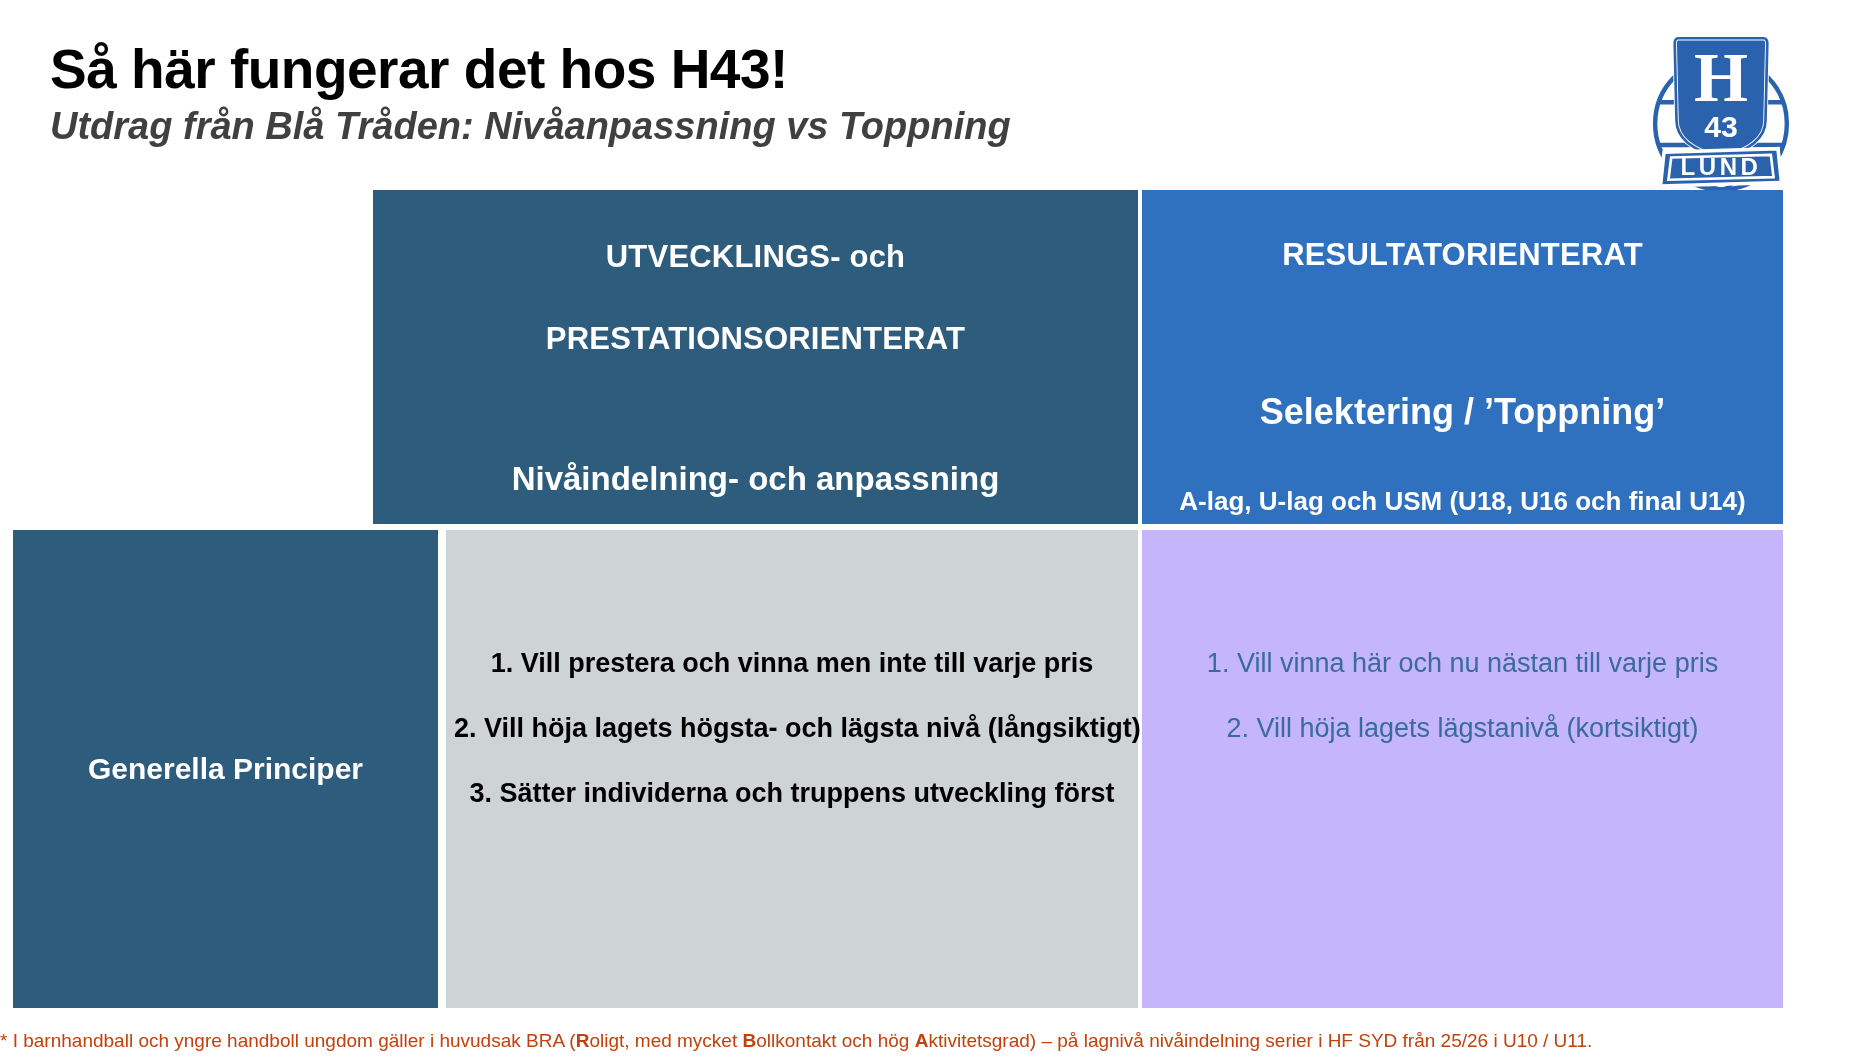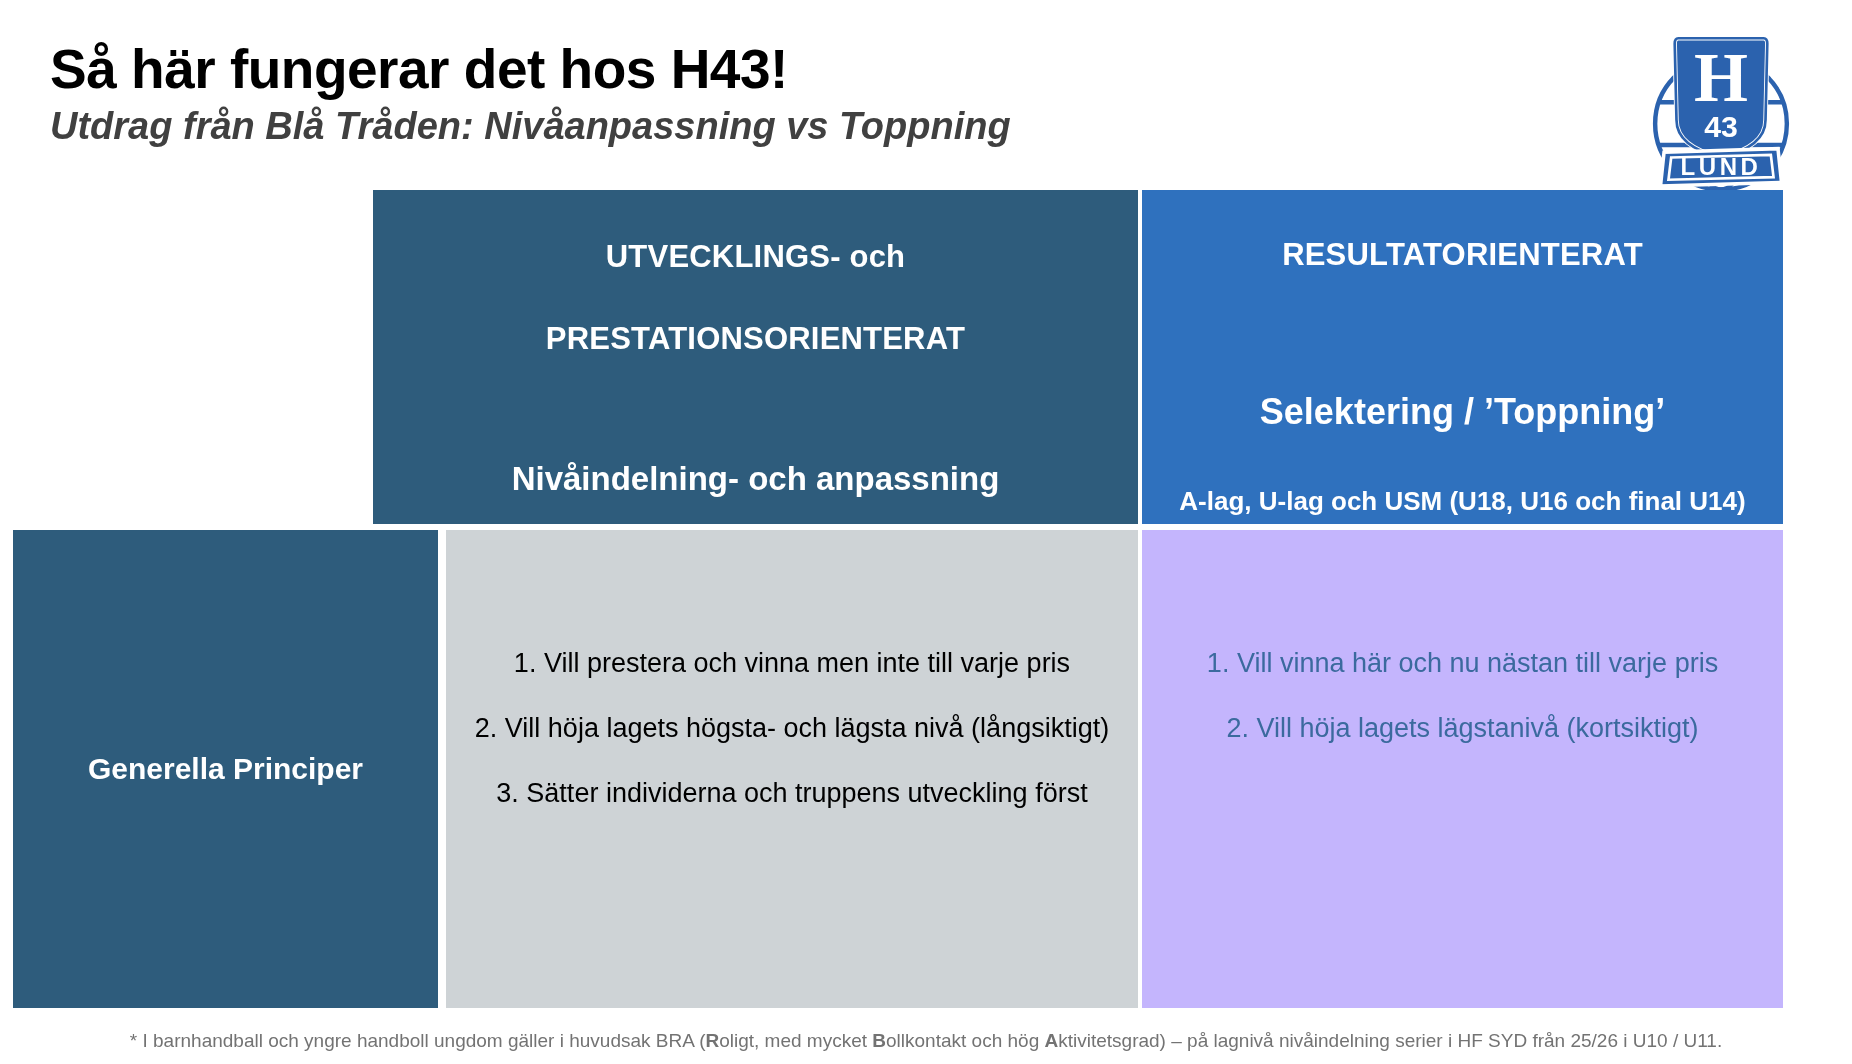--- a/index.html
+++ b/index.html
@@ -151,20 +151,21 @@
     font-size: 30px;
     font-weight: bold;
     text-align: center;
   }
   .body-dev {
     left: 433px;
     top: 0;
     width: 692px;
     height: 100%;
     background: #ced3d6;
+    font-weight: bold;
   }
   .body-res {
     left: 1129px;
     top: 0;
     width: 641px;
     height: 100%;
     background: #c4b5fd;
   }
   .body-list {
     position: absolute;
@@ -181,24 +182,24 @@
   }
   .body-dev .li { color: #000000; }
   .body-res .li { color: #3b6a9e; }
   .body-res .body-list { top: 120px; }
 
   
   .footnote {
     position: absolute;
     left: 0;
     top: 1030px;
-    width: 1852px;
+    width: 1484px;
     text-align: center;
     font-size: 19px;
-    color: #737373;
+    color: #c2410c;
     white-space: nowrap;
   }
   .footnote b { font-weight: bold; }
 </style>
 </head>
 <body>
 
 <div class="slide-header">
   <div class="title-block">
     <div class="slide-title">Så här fungerar det hos H43!</div>

